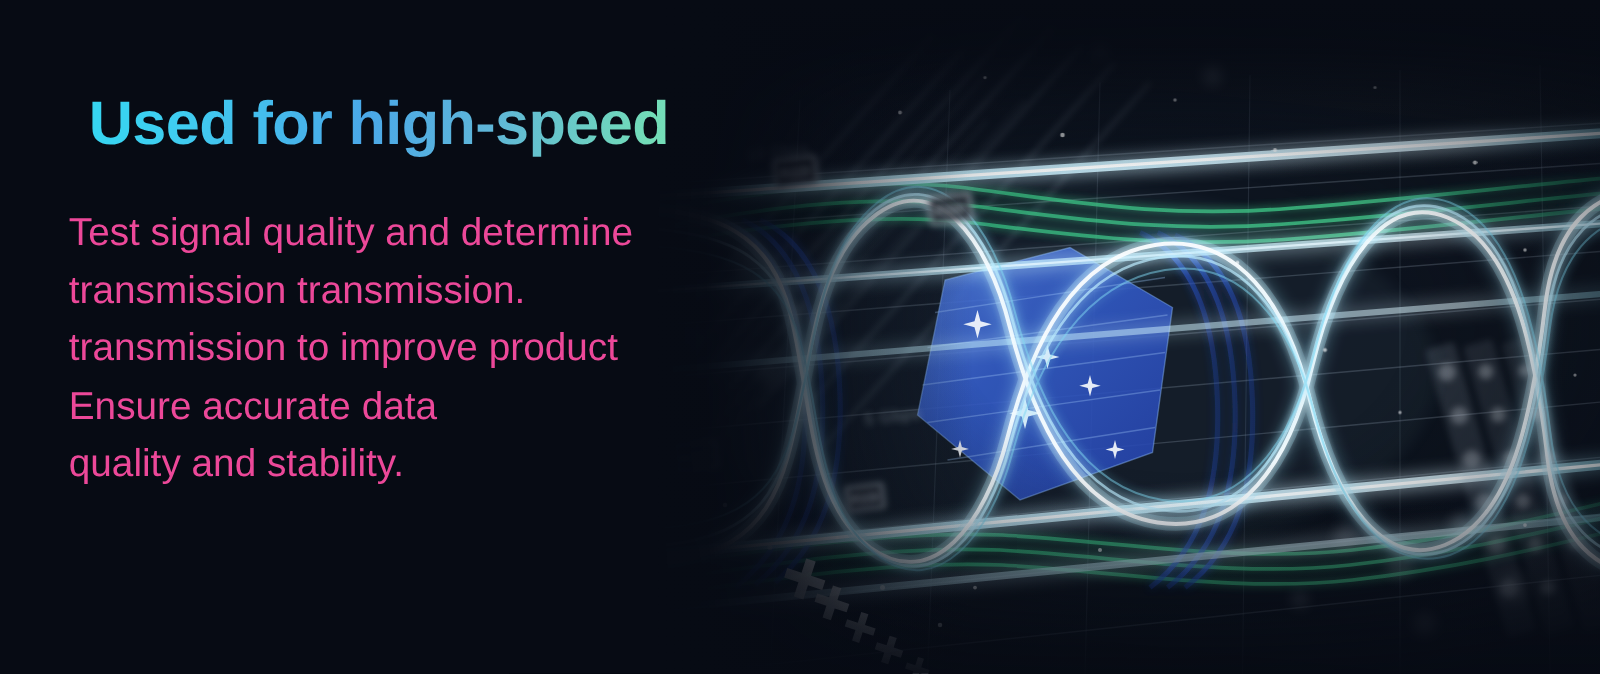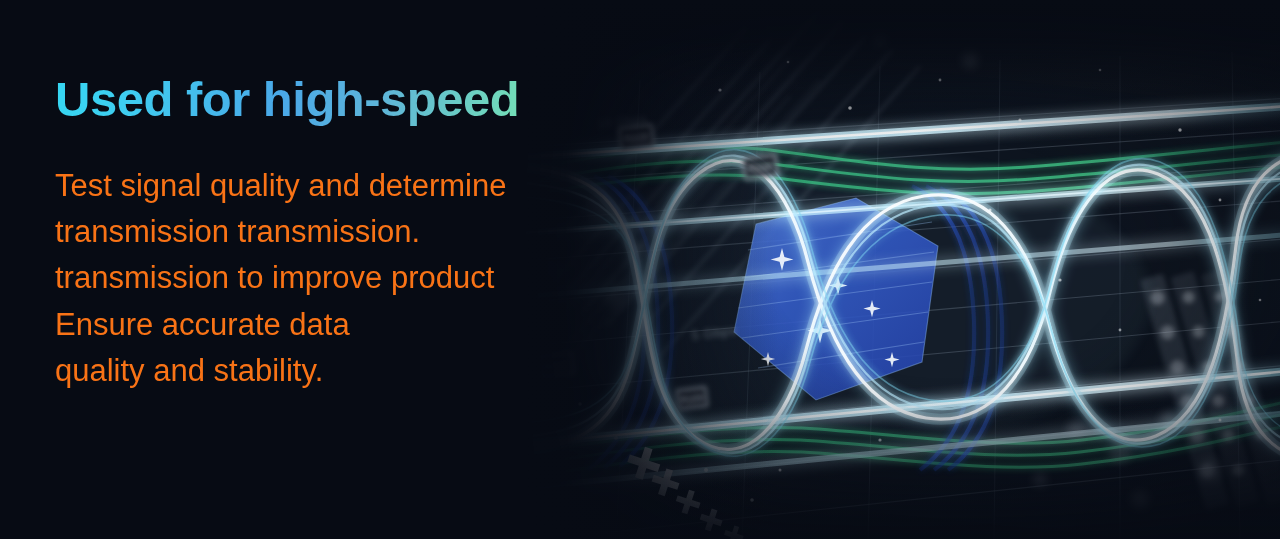--- a/index.html
+++ b/index.html
@@ -69,34 +69,34 @@
     font-weight:bold;
     line-height:1.53;
     letter-spacing:-0.5px;
     white-space:nowrap;
   }
   .headline .l1 {
     display:block;
     background:linear-gradient(100deg,#35d7f2 0%,#3fcdf0 13%,#4aa8e8 38%,
       #5fb6d8 55%,#72dcb8 76%,#84eab4 100%);
     -webkit-background-clip:text; background-clip:text;
-    -webkit-text-fill-color:transparent; color:transparent;
+    -webkit-text-fill-color:transparent; color:transparent;margin-left:16px;
   }
   .headline .l2 {
     display:block;
     background:linear-gradient(100deg,#35d7f2 0%,#3fc9ef 18%,#4aa8e8 48%,
       #5a9ee2 74%,#6ba4e4 100%);
     -webkit-background-clip:text; background-clip:text;
     -webkit-text-fill-color:transparent; color:transparent;
   }
   .body-copy {
     margin-top:26px;
     font-size:31px;
     line-height:1.49;
-    color:#f97316;
+    color:#ec4899;
     font-weight:normal;
   }
   .body-copy .ln { display:block; white-space:nowrap; }
 </style>
 </head>
 <body>
 
 <div class="banner">
 
   <div class="art">

